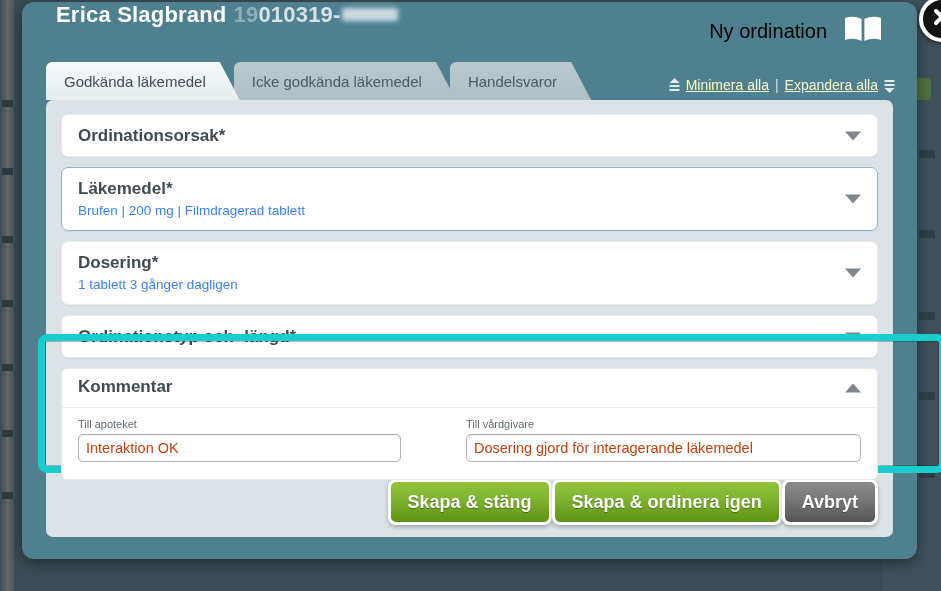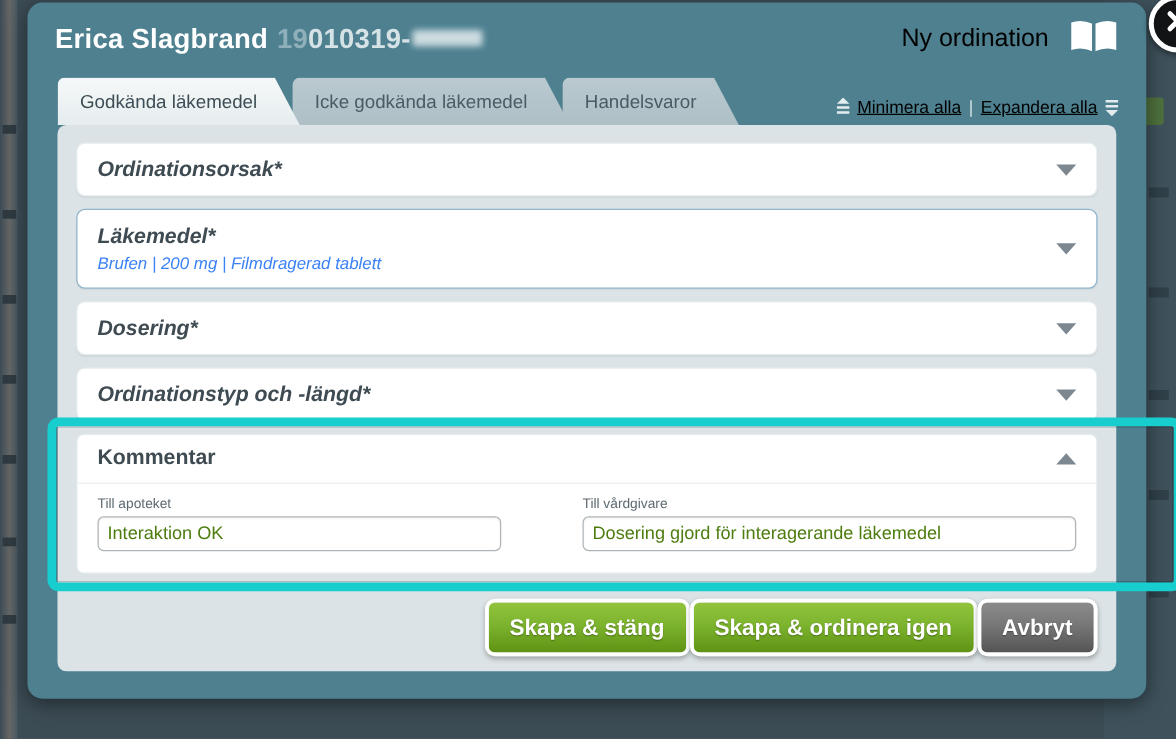--- a/index.html
+++ b/index.html
@@ -45,22 +45,22 @@
     width: 895px; height: 557px;
     background: #4e8090;
     border-radius: 12px;
     box-shadow: 0 4px 16px rgba(0,0,0,.45);
   }
 
   
   .dlg-header {
     position: relative;
     height: 58px;
-    padding: 0 22px;
-    display: flex; align-items: center; justify-content: space-between;
+    padding: 0 34px;
+    display: flex; justify-content: space-between;
   }
   .patient {
     font-size: 22px; color: #ffffff; letter-spacing: .2px;
     white-space: nowrap;
   }
   .patient .pname { font-weight: bold; }
   .patient .pnum  { font-weight: bold; color: #d5e2e6; margin-left: 7px; }
   .patient .pnum .dim { color: #8fb0ba; }
   .pnum-mask {
     display: inline-block; width: 56px; height: 13px;
@@ -114,21 +114,21 @@
   .tab:nth-child(3) { z-index: 2; }
 
   .tab-actions {
     margin-left: auto;
     padding-right: 22px; padding-bottom: 7px;
     display: flex; align-items: center; gap: 6px;
     font-size: 14px; color: #dfeaed;
     white-space: nowrap;
   }
   .tab-actions a {
-    color: #000000; text-decoration: underline; cursor: pointer;
+    color: #fef9c3; text-decoration: underline; cursor: pointer;
   }
   .tab-actions .sep { color: #cfe0e4; }
   .caret-stack { display:inline-block; line-height:0; }
 
   
   .panel {
     position: absolute;
     left: 24px; top: 98px;
     width: 847px; height: 437px;
     background: #dbe3e6;
@@ -139,21 +139,20 @@
   
   .acc {
     position: relative;
     background: #ffffff;
     border: 1px solid #e8eef0;
     border-radius: 7px;
     margin-bottom: 10px;
     padding: 9px 44px 9px 16px;
     box-shadow: 0 1px 1px rgba(0,0,0,.05);
     cursor: pointer;
-    font-style: italic;
   }
   .acc.selected { border: 1px solid #8fb4cc; }
   .acc-title {
     font-size: 17px; font-weight: bold; color: #3f4b52;
     line-height: 23px;
   }
   .acc-sub {
     font-size: 13.5px; color: #3b82f6; line-height: 20px; margin-top: 1px;
   }
   .acc-caret {
@@ -202,21 +201,21 @@
   }
   .field { width: 425px; }
   .field + .field { width: 400px; }
   .field-label {
     font-size: 11px; color: #5e6a71; margin-bottom: 4px;
   }
   .field input {
     width: 323px; height: 28px;
     padding: 2px 7px;
     font-family: "Liberation Sans", sans-serif;
-    font-size: 14.5px; color: #4d7c0f;
+    font-size: 14.5px; color: #c2410c;
     border: 1px solid #aeb4b7;
     border-radius: 5px;
     background: #fff;
     outline: none;
     box-shadow: inset 0 1px 2px rgba(0,0,0,.06);
   }
   .field.wide input { width: 395px; }
 
   
   .footer {
@@ -332,20 +331,21 @@
     </div>
 
     <div class="acc selected">
       <div class="acc-title">Läkemedel*</div>
       <div class="acc-sub">Brufen | 200 mg | Filmdragerad tablett</div>
       <span class="acc-caret"></span>
     </div>
 
     <div class="acc">
       <div class="acc-title">Dosering*</div>
+      <div class="acc-sub">1 tablett 3 gånger dagligen</div>
       <span class="acc-caret"></span>
     </div>
 
     <div class="acc">
       <div class="acc-title">Ordinationstyp och -längd*</div>
       <span class="acc-caret"></span>
     </div>
 
     <div class="komm">
       <div class="komm-head">

